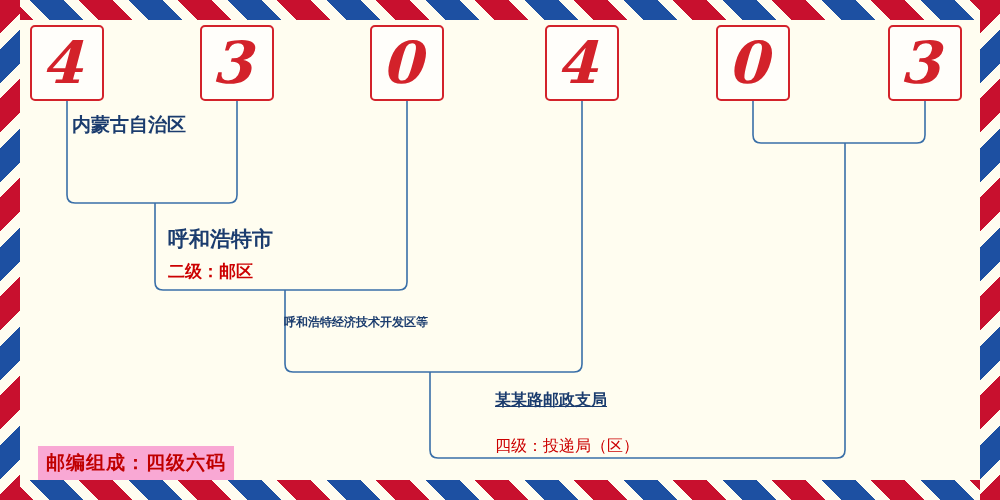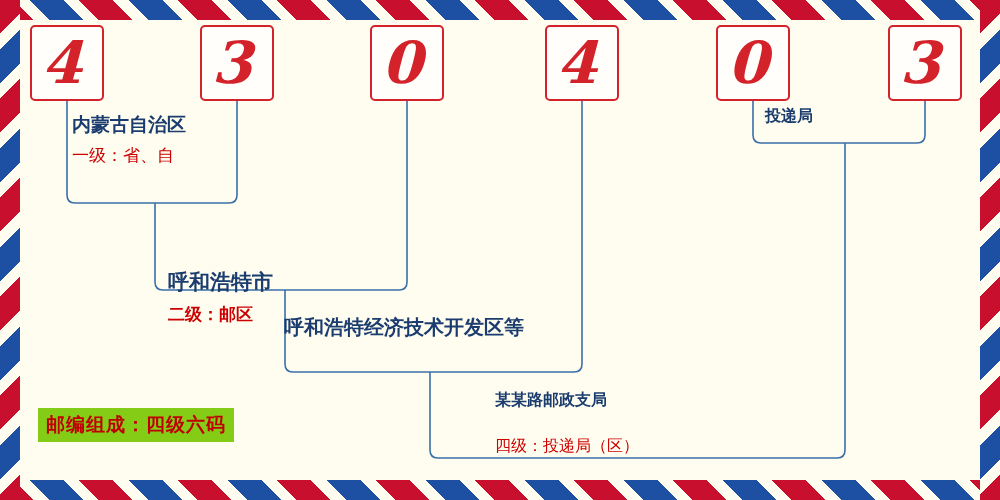--- a/index.html
+++ b/index.html
@@ -55,38 +55,38 @@
   
   .lbl{position:absolute;}
   .lbl .title{color:#1b3c6e;font-weight:bold;}
   .lbl .desc{color:#cc0000;}
 
   .lbl-1{left:72px;top:112px;width:180px;}
   .lbl-1 .title{font-size:19px;}
   .lbl-1 .desc{font-size:17px;line-height:1.35;margin-top:7px;}
 
   .lbl-2{left:168px;top:225px;width:230px;}
-  .lbl-2 .title{font-size:21px;margin-top:43px;}
+  .lbl-2 .title{font-size:21px;}
   .lbl-2 .desc{font-size:17px;margin-top:7px;font-weight:bold;}
 
   .lbl-3{left:284px;top:314px;width:300px;}
-  .lbl-3 .title{font-size:20px;}
+  .lbl-3 .title{font-size:12px;}
   .lbl-3 .desc{font-size:16px;margin-top:8px;}
 
   .lbl-4{left:495px;top:390px;width:300px;}
-  .lbl-4 .title{font-size:16px;}
+  .lbl-4 .title{font-size:16px;text-decoration:underline;}
   .lbl-4 .desc{font-size:16px;margin-top:25px;}
 
   .lbl-5{left:765px;top:106px;width:160px;}
   .lbl-5 .title{font-size:16px;}
 
   .footer-note{
-    position:absolute;left:38px;top:408px;
+    position:absolute;left:38px;top:446px;
     padding:4px 8px;
-    background:#84cc16;
+    background:#f9a8d4;
     color:#c00000;font-weight:bold;font-size:19px;
     letter-spacing:1px;
   }
 </style>
 </head>
 <body>
 
 <div id="stage">
 
   <div class="edge edge-h edge-top"></div>
@@ -117,37 +117,33 @@
   <div class="digit-box d5">
     <span class="digit">0</span>
   </div>
   <div class="digit-box d6">
     <span class="digit">3</span>
   </div>
 
   <div class="lbl lbl-1">
     <div class="title">内蒙古自治区</div>
     <div class="desc">
-      <div>一级：省、自</div>
     </div>
   </div>
 
   <div class="lbl lbl-2">
     <div class="title">呼和浩特市</div>
     <div class="desc">二级：邮区</div>
   </div>
 
   <div class="lbl lbl-3">
     <div class="title">呼和浩特经济技术开发区等</div>
   </div>
 
   <div class="lbl lbl-4">
     <div class="title">某某路邮政支局</div>
     <div class="desc">四级：投递局（区）</div>
   </div>
 
-  <div class="lbl lbl-5">
-    <div class="title">投递局</div>
-  </div>
 
   <div class="footer-note">邮编组成：四级六码</div>
 
 </div>
 
 </body></html>

